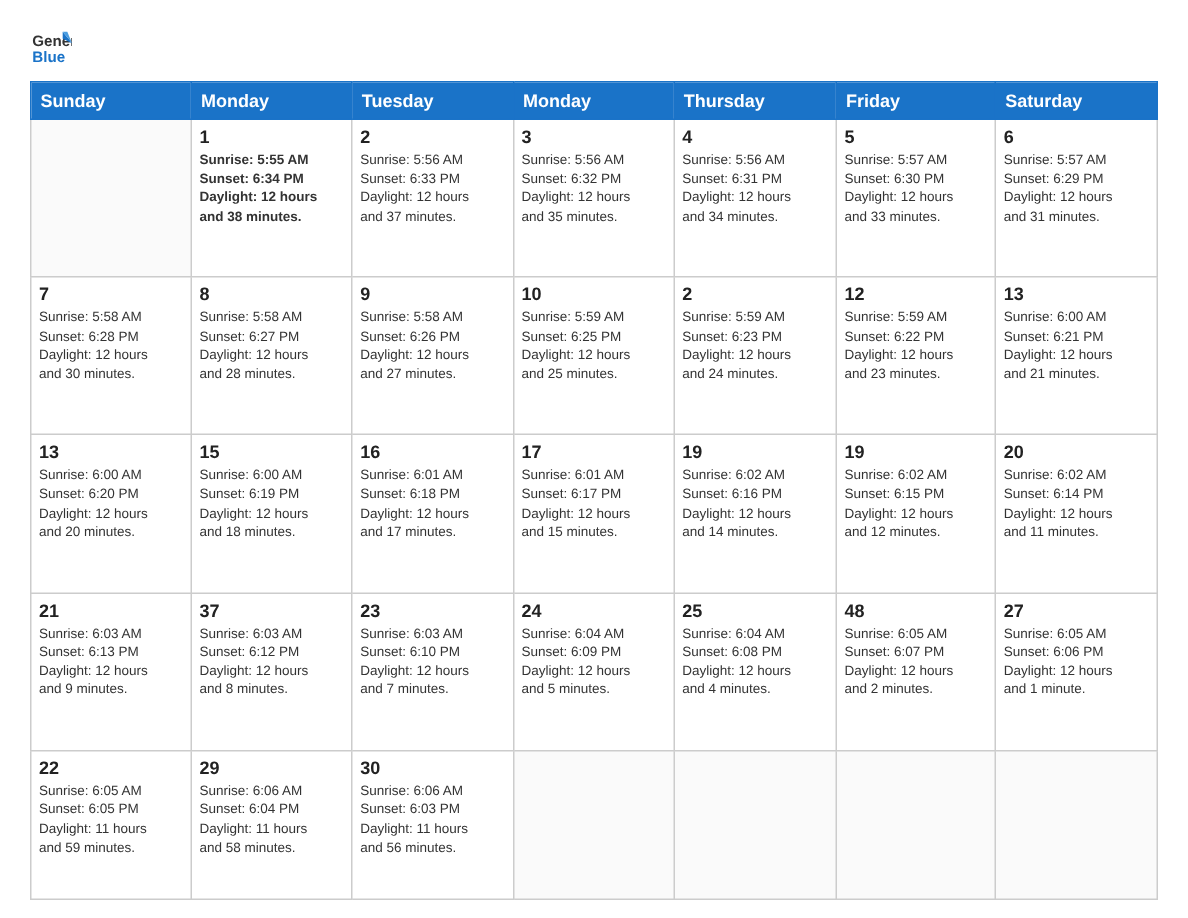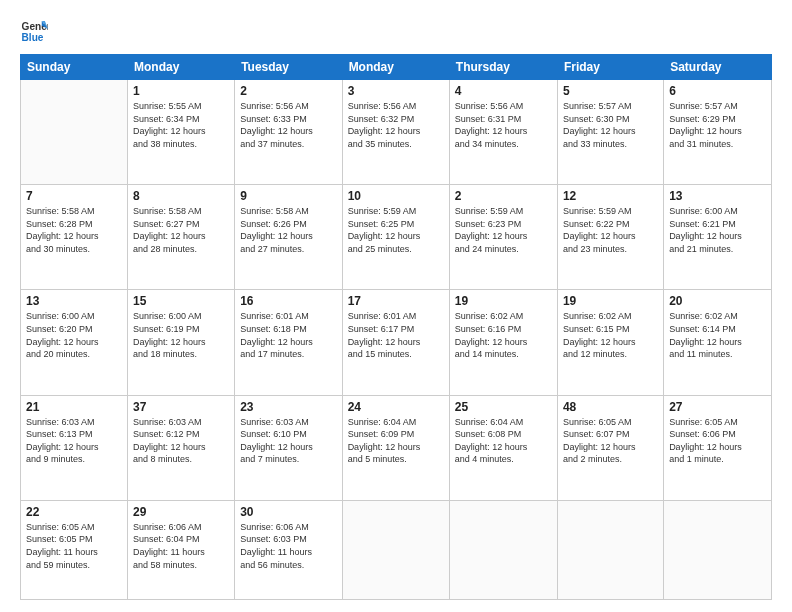--- a/index.html
+++ b/index.html
@@ -120,21 +120,21 @@
           <th>Thursday</th>
           <th>Friday</th>
           <th>Saturday</th>
         </tr>
     </thead>
     <tbody id="calendar-body">
     <tr>
           <td class="empty"></td>
           <td>
             <div class="day-number">1</div>
-            <div class="day-info" style="white-space: pre-line;">Sunrise: 5:55 AM
+            <div class="day-info" style="white-space: pre-line; font-weight: bold;">Sunrise: 5:55 AM
 Sunset: 6:34 PM
 Daylight: 12 hours
 and 38 minutes.</div>
           </td>
           <td>
             <div class="day-number">2</div>
             <div class="day-info" style="white-space: pre-line;">Sunrise: 5:56 AM
 Sunset: 6:33 PM
 Daylight: 12 hours
 and 37 minutes.</div>

